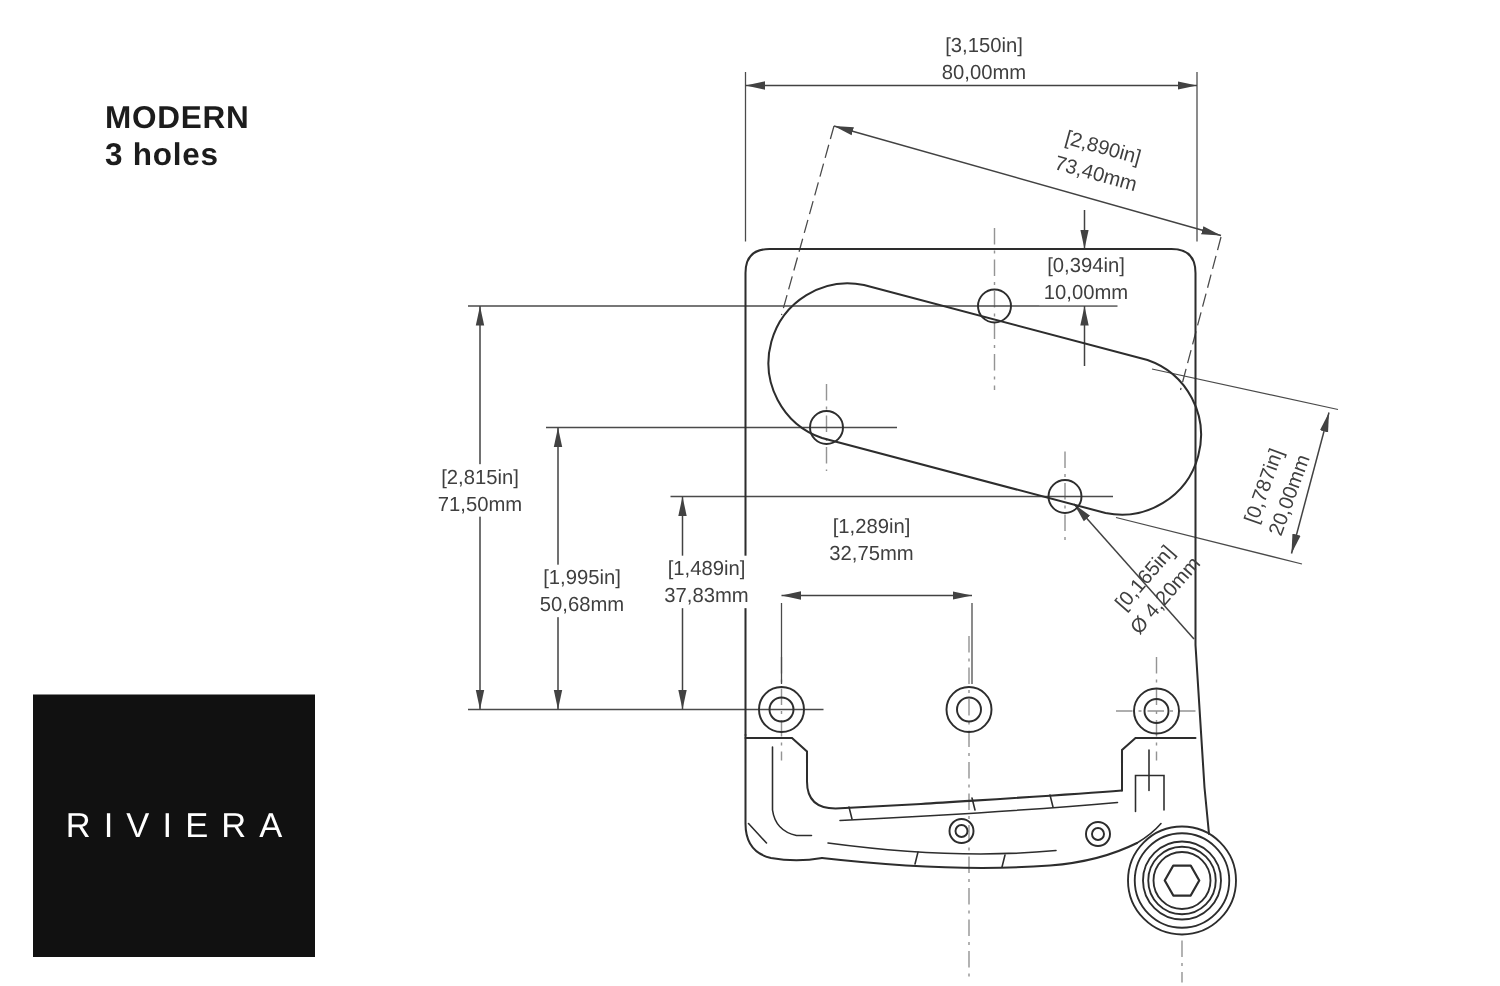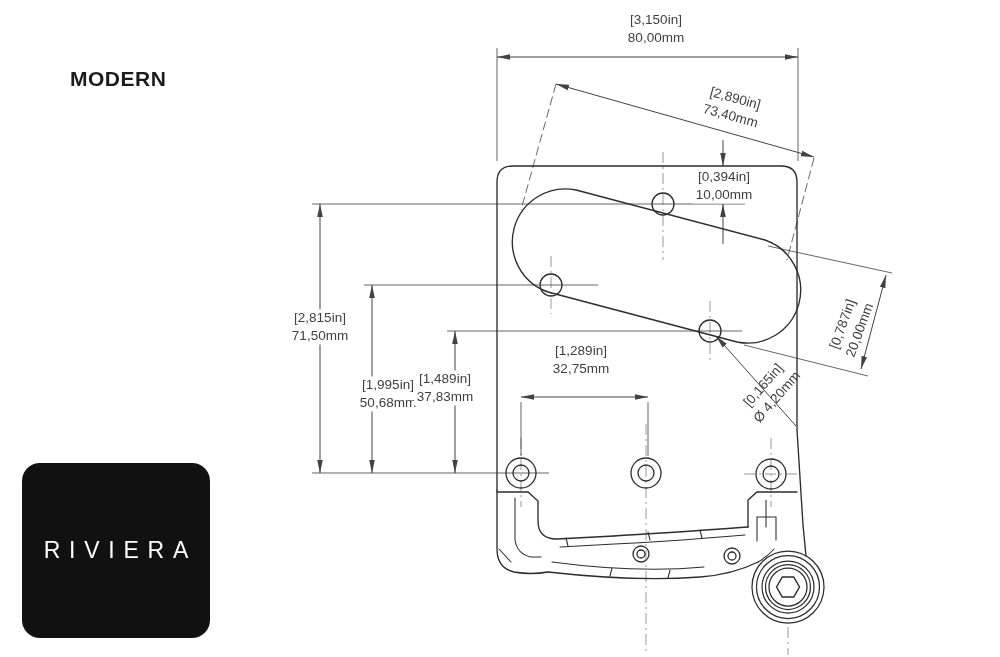--- a/index.html
+++ b/index.html
@@ -32,31 +32,32 @@
   .rot-slot{transform:translate(-50%,-50%) rotate(-70deg);}
   .rot-dia{transform:translate(-50%,-50%) rotate(-49deg);}
 
   
   .title{position:absolute;left:70px;top:66px;color:var(--text);
          font-size:21px;font-weight:600;line-height:1.2;letter-spacing:.5px;}
   .title .l2{font-weight:600;}
 
   
   .logo{position:absolute;left:22px;top:463px;width:188px;height:175px;
-        background:var(--logo_bg);display:flex;align-items:center;justify-content:center;border-radius:18px;}
+        background:var(--logo_bg);display:flex;align-items:center;justify-content:center;}
   .logo span{color:var(--logo_text);font-size:23px;font-weight:500;
              letter-spacing:.38em;margin-right:-.38em;}
 </style>
 </head>
 <body>
 
 <div class="stage">
 
   <div class="title">
     <div>MODERN</div>
+    <div class="l2">3 holes</div>
   </div>
 
   <div class="logo">
     <span>RIVIERA</span>
   </div>
 
   <svg width="1000" height="657" viewBox="0 0 1000 657">
     <defs>
       <marker id="arrE" orient="auto" markerUnits="userSpaceOnUse" markerWidth="15" markerHeight="8" refX="13" refY="3.5">
         <path class="arrowhead" d="M0,0.7 L13,3.5 L0,6.3 Z"></path>
@@ -145,21 +146,21 @@
     <g class="roller">
       <circle cx="788" cy="587" r="36"></circle>
       <circle cx="788" cy="587" r="31.5"></circle>
       <circle cx="788" cy="587" r="26"></circle>
       <circle cx="788" cy="587" r="22.5"></circle>
       <circle cx="788" cy="587" r="19"></circle>
       <polygon points="799.5,587 793.8,597 782.2,597 776.5,587 782.2,577 793.8,577"></polygon>
     </g>
   </svg>
 
-  <div class="dim-label" style="left:656px;top:29px">
+  <div class="dim-label" style="left:656px;top:39px">
     <span>[3,150in]</span>
     <span>80,00mm</span>
   </div>
 
   <div class="dim-label rot-diag" style="left:733px;top:107px">
     <span>[2,890in]</span>
     <span>73,40mm</span>
   </div>
 
   <div class="dim-label bg" style="left:724px;top:186px">
@@ -170,21 +171,21 @@
   <div class="dim-label bg" style="left:320px;top:327px">
     <span>[2,815in]</span>
     <span>71,50mm</span>
   </div>
 
   <div class="dim-label bg" style="left:388px;top:394px">
     <span>[1,995in]</span>
     <span>50,68mm</span>
   </div>
 
-  <div class="dim-label bg" style="left:445px;top:388px">
+  <div class="dim-label bg" style="left:471px;top:388px">
     <span>[1,489in]</span>
     <span>37,83mm</span>
   </div>
 
   <div class="dim-label bg" style="left:581px;top:360px">
     <span>[1,289in]</span>
     <span>32,75mm</span>
   </div>
 
   <div class="dim-label rot-slot" style="left:851px;top:327px">

